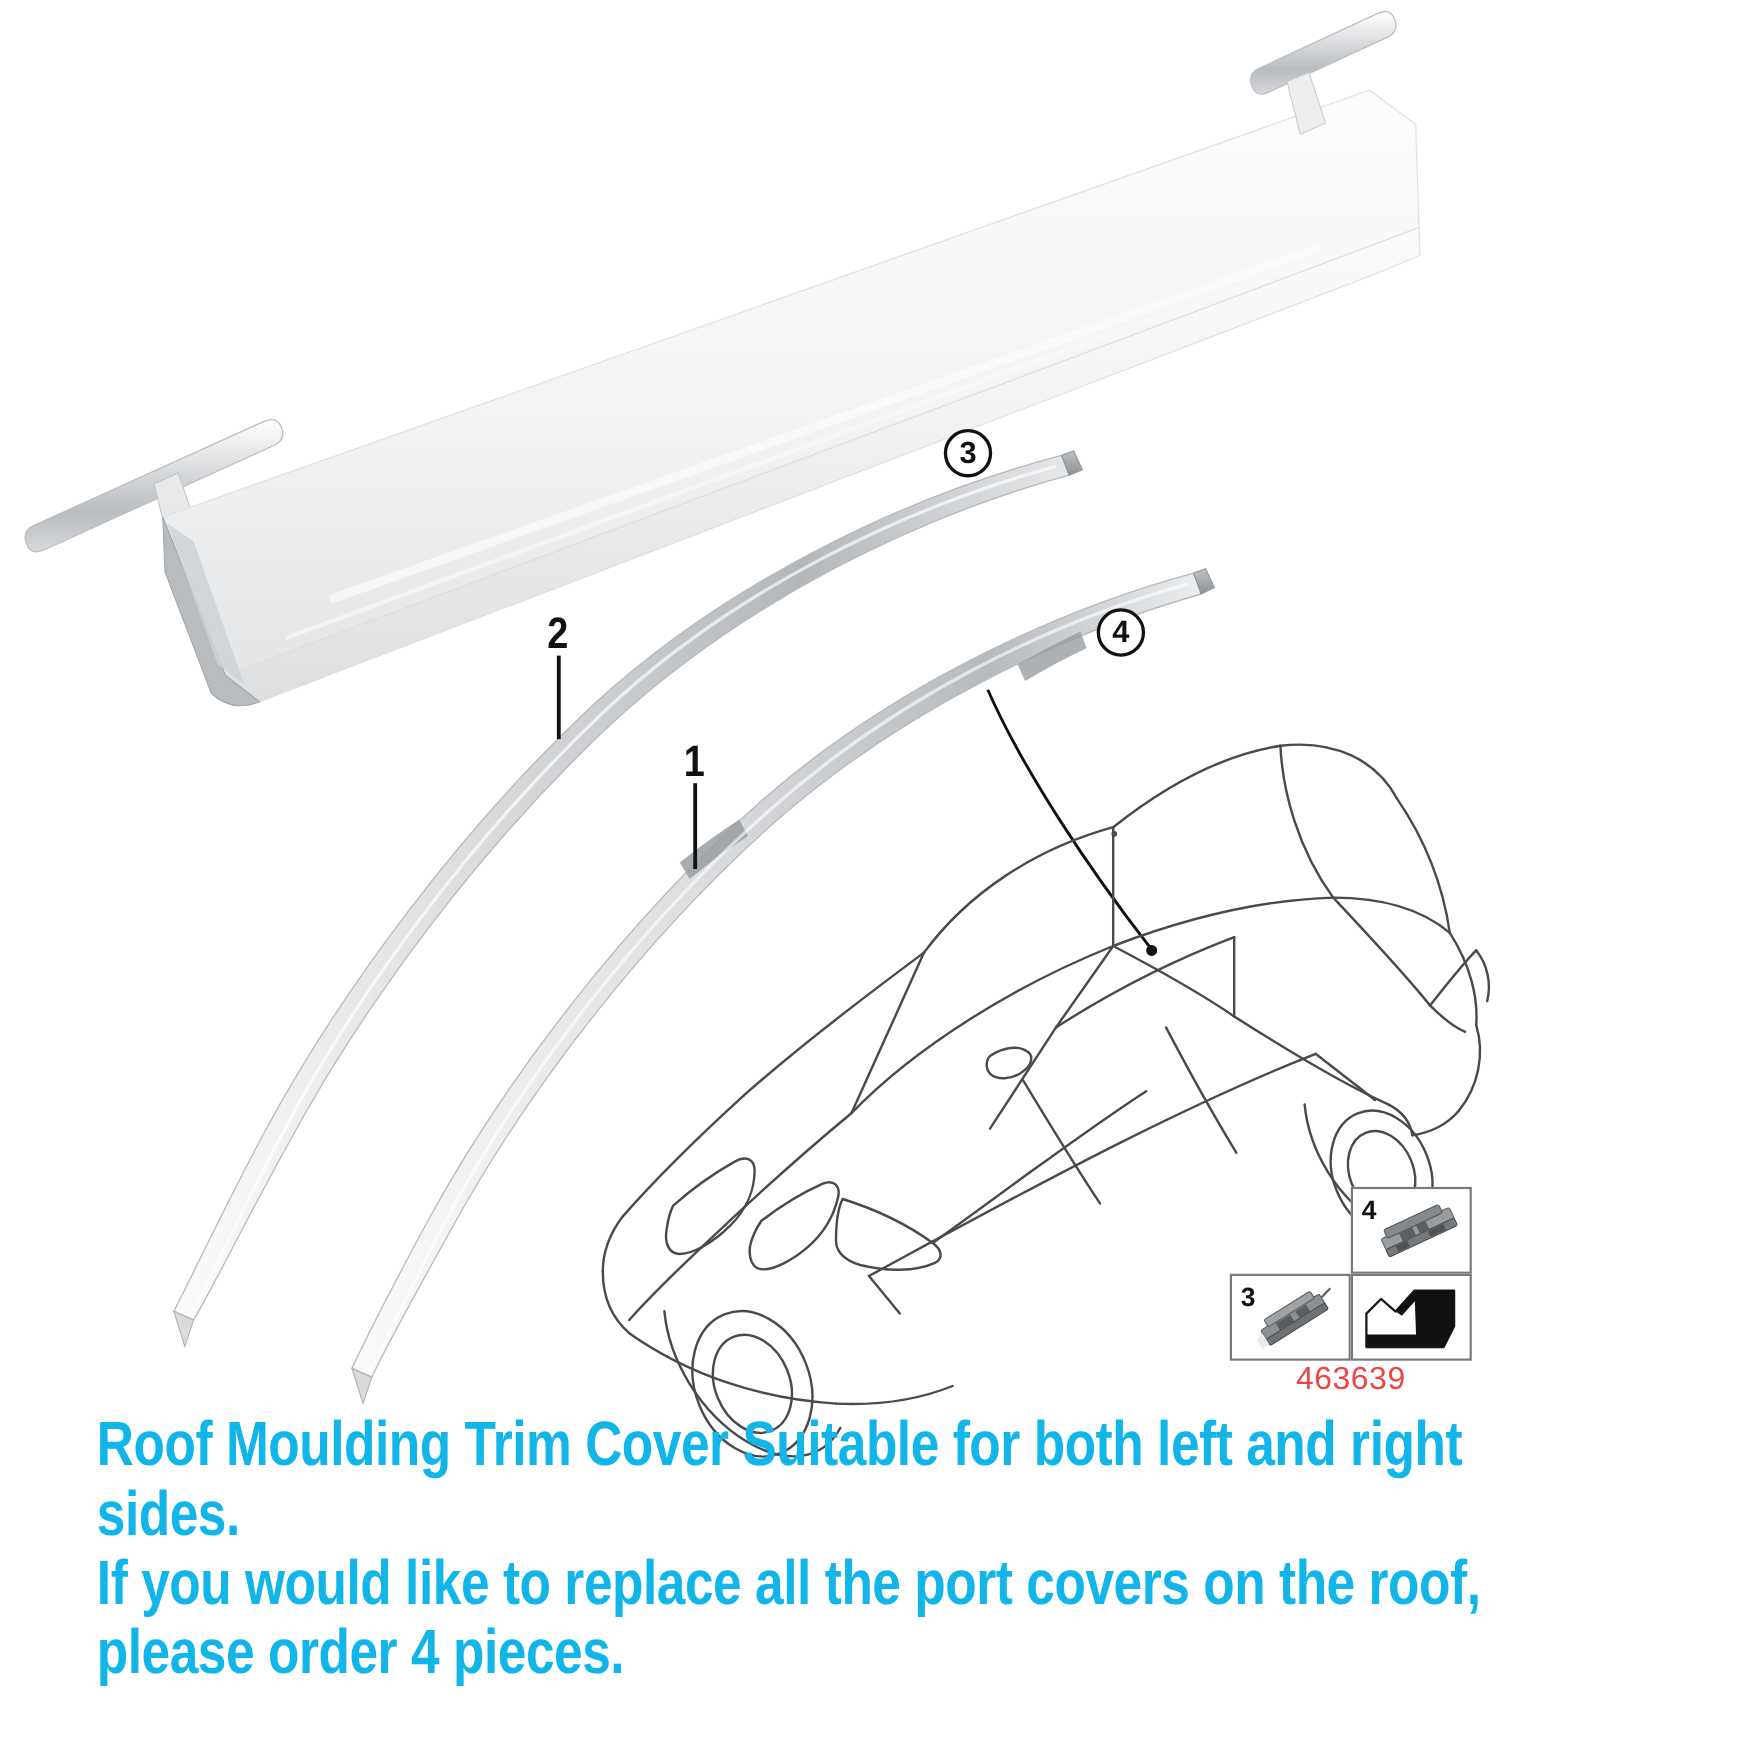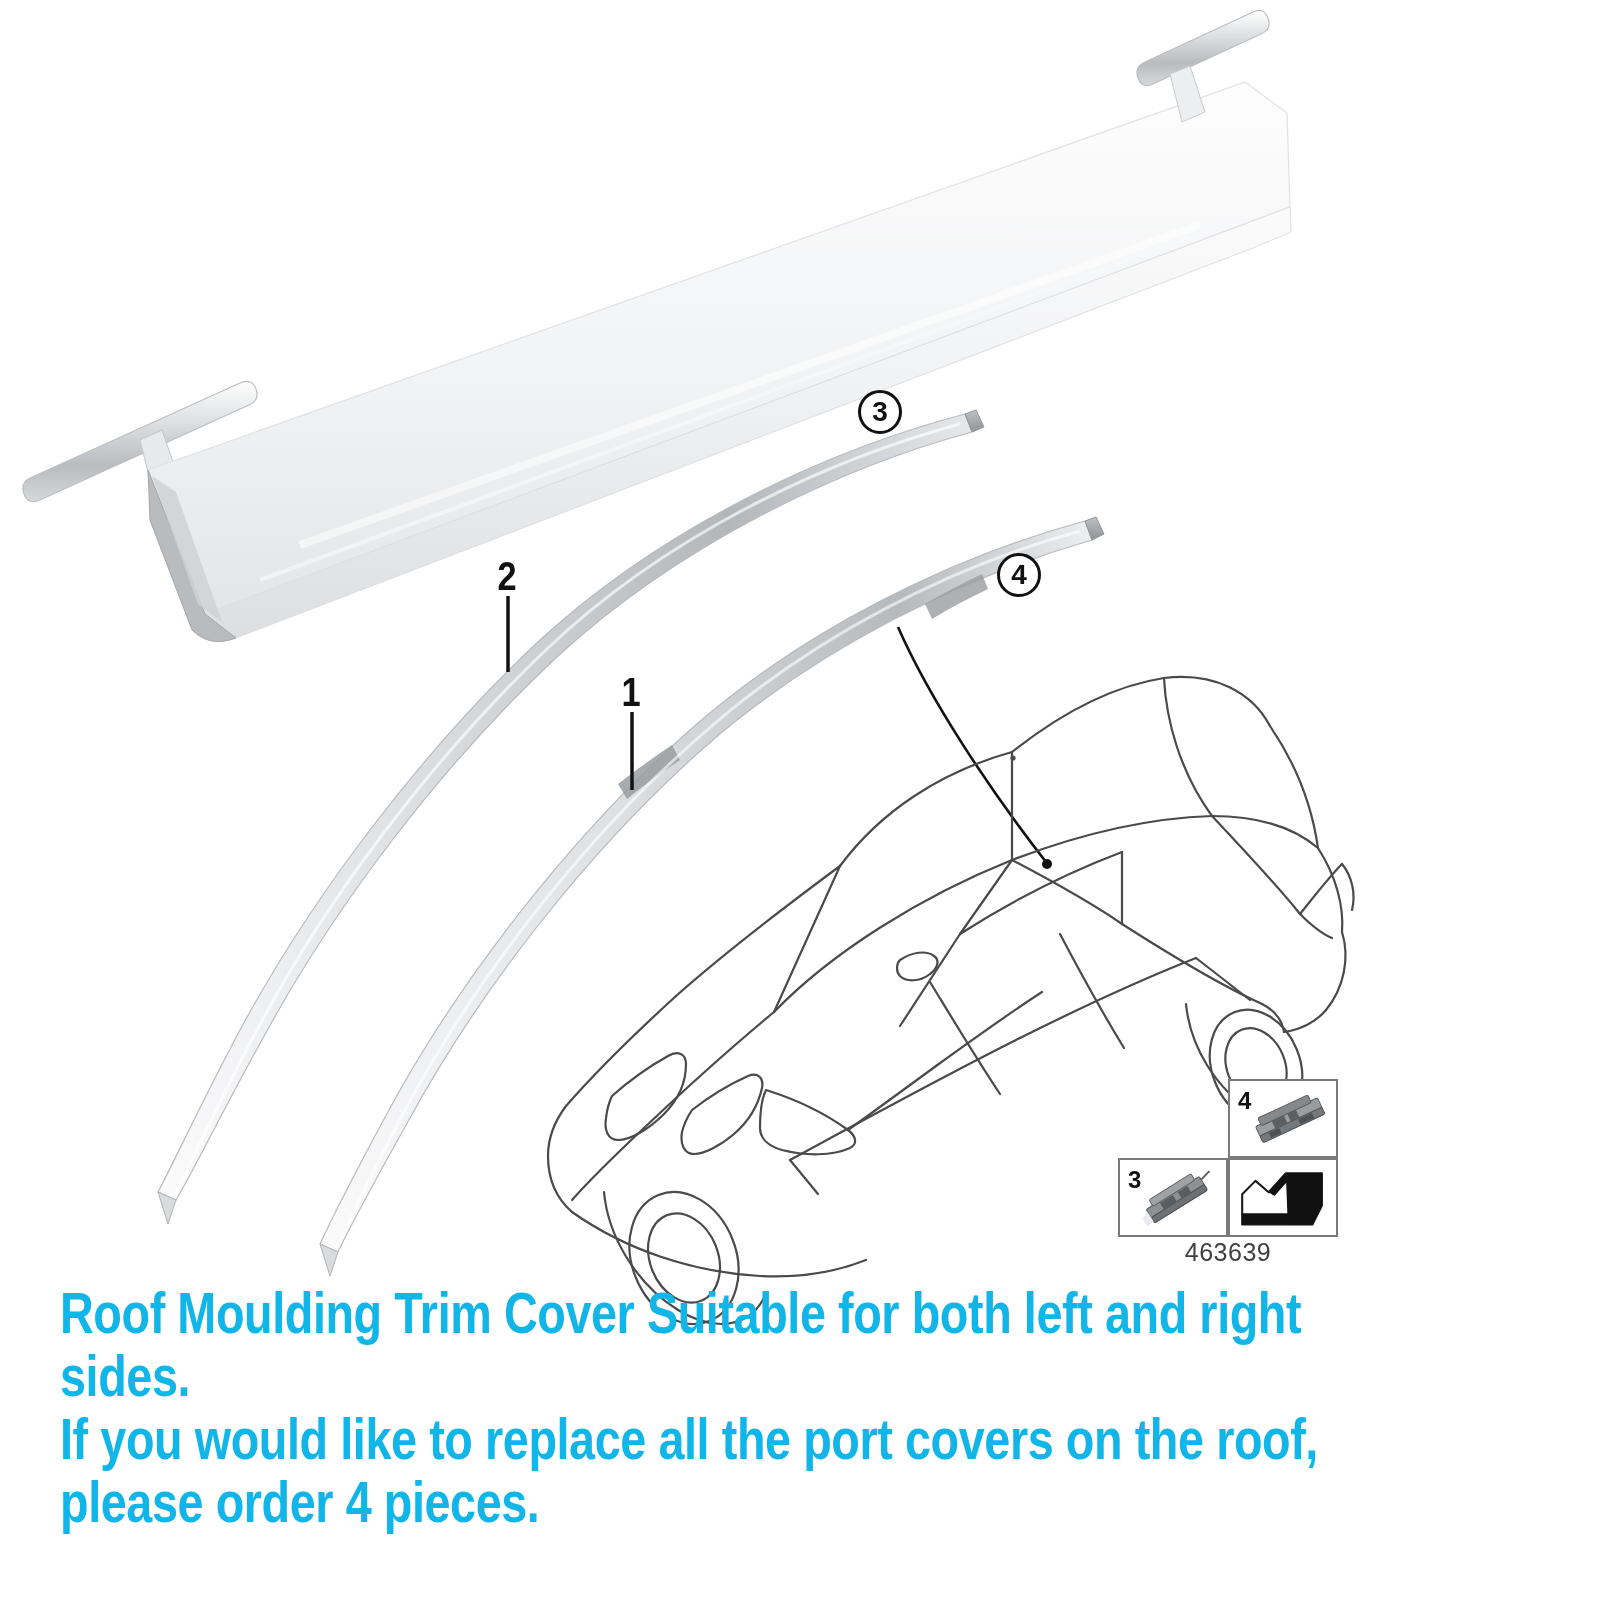--- a/index.html
+++ b/index.html
@@ -22,21 +22,21 @@
     position: absolute;
     left: 0;
     top: 0;
     width: 1601px;
     height: 1601px;
     display: block;
   }
   
   #caption-block {
     position: absolute;
-    left: 60px;
+    left: 88px;
     top: 1282px;
     width: 1470px;
   }
   .caption-line {
     color: #12B5E8;
     font-family: "Liberation Sans", sans-serif;
     font-weight: bold;
     font-size: 57px;
     line-height: 63px;
     letter-spacing: -0.5px;
@@ -97,22 +97,22 @@
     line-height: 1;
   }
   .thumb-svg { position: absolute; left:0; top:0; width:100%; height:100%; }
   #part-number {
     position: absolute;
     left: 1118px;
     top: 1238px;
     width: 220px;
     text-align: center;
     font-family: "Liberation Sans", sans-serif;
-    font-size: 25px;
-    color: #404040;
+    font-size: 29px;
+    color: #ef4444;
     letter-spacing: 0.5px;
   }
 </style>
 </head>
 <body>
 
 <div id="page">
 
   <svg id="diagram-svg" viewBox="0 0 1601 1601">
     <defs>

